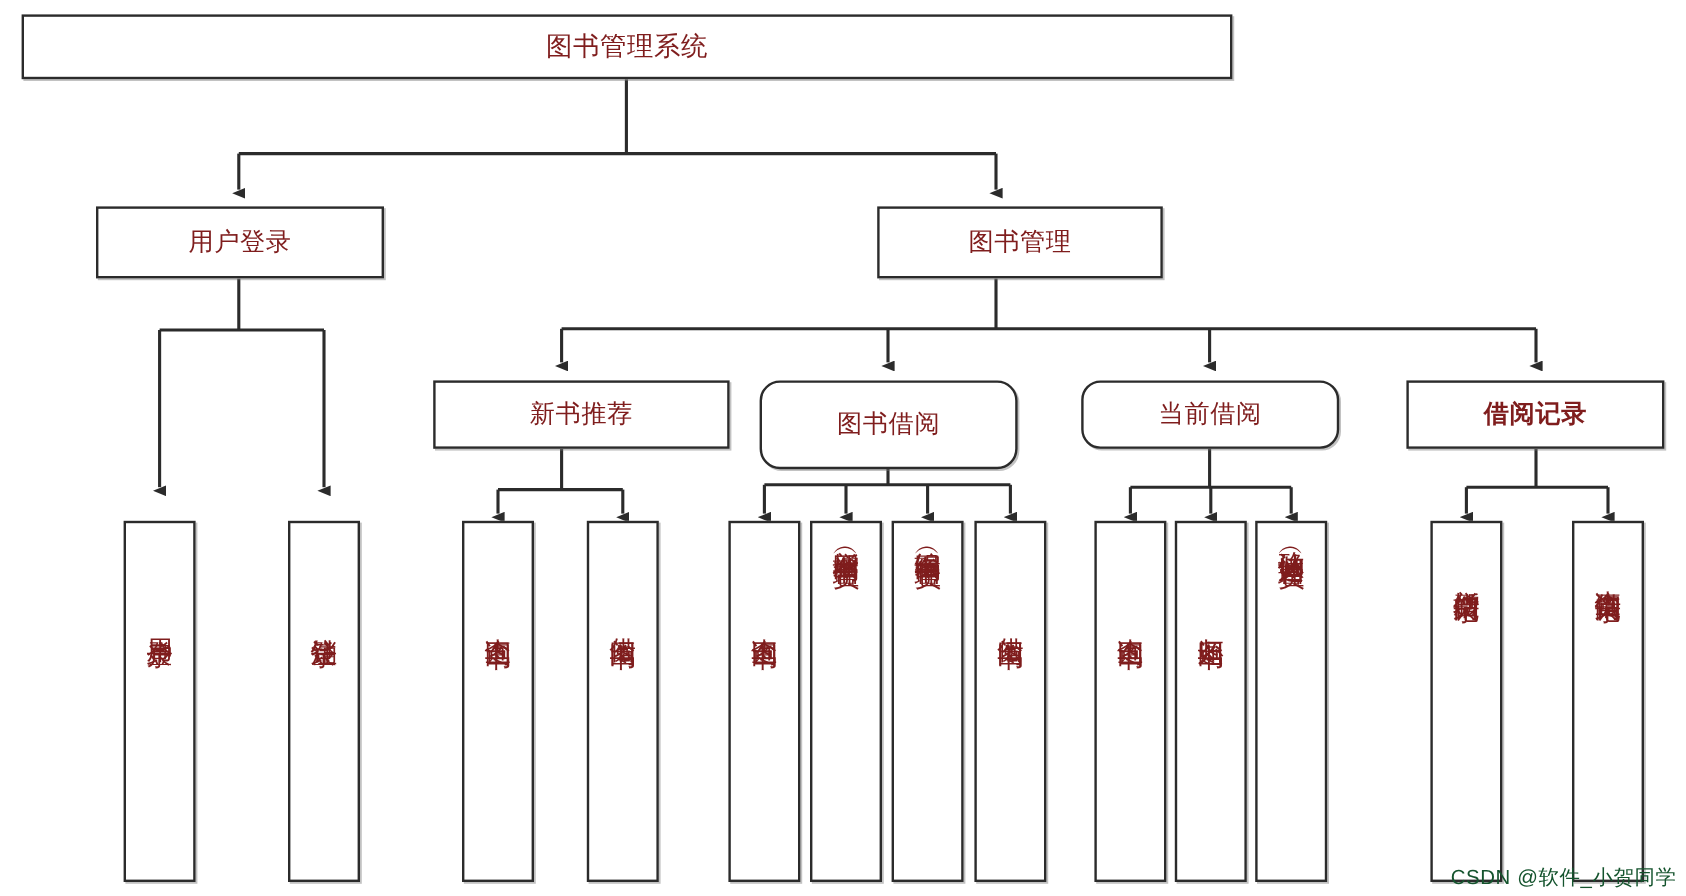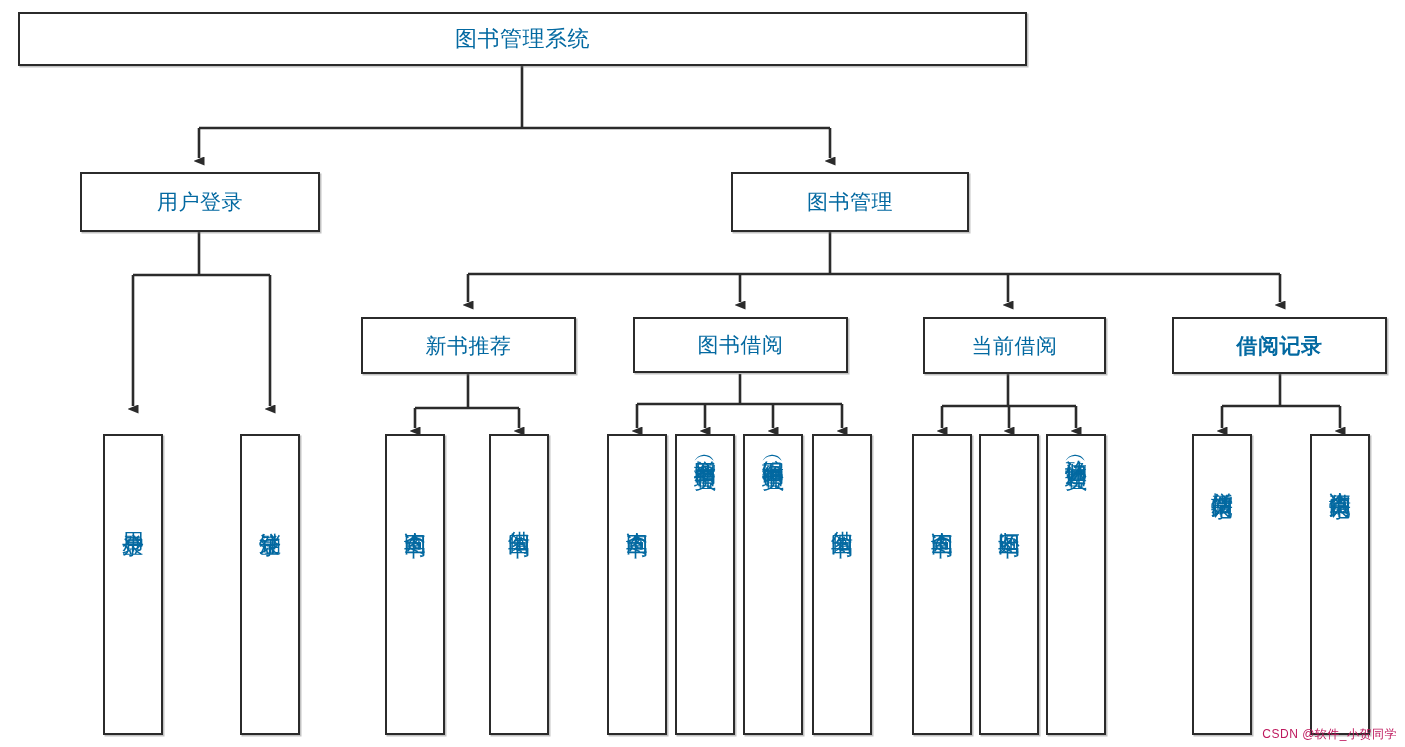--- a/index.html
+++ b/index.html
@@ -30,21 +30,21 @@
     position: absolute;
     box-sizing: border-box;
     background: #ffffff;
     border: 2px solid #2b2b2b;
     display: flex;
     align-items: center;
     justify-content: center;
     box-shadow: 1.5px 1.5px 0 rgba(120,120,120,0.45);
   }
   .node-label {
-    color: #0369a1;
+    color: #7f1d1d;
     font-size: 21px;
     line-height: 1.12;
     letter-spacing: 0.5px;
     white-space: nowrap;
     text-align: center;
   }
   .node.horizontal .node-label {
     font-size: 21px;
   }
   .node.root .node-label {
@@ -61,22 +61,22 @@
     font-size: 22px;
     line-height: 1.0;
     letter-spacing: 1.5px;
     white-space: nowrap;
     text-align: start;
   }
   .watermark {
     position: absolute;
     right: 8px;
     bottom: 4px;
-    color: #be185d;
-    font-size: 12px;
+    color: #14532d;
+    font-size: 17px;
     letter-spacing: 0.5px;
     white-space: nowrap;
     user-select: none;
   }
 </style>
 </head>
 <body>
 
 <div id="diagram-root">
 
@@ -135,29 +135,29 @@
   </div>
 
   <div class="node horizontal" style="left:80px; top:172px; width:240px; height:60px;">
     <span class="node-label">用户登录</span>
   </div>
 
   <div class="node horizontal" style="left:711px; top:172px; width:238px; height:60px;margin-left:20px;">
     <span class="node-label">图书管理</span>
   </div>
 
-  <div class="node horizontal" style="left:361px; top:317px; width:215px; height:57px;">
+  <div class="node horizontal" style="left:361px; top:317px; width:247px; height:57px;">
     <span class="node-label">新书推荐</span>
   </div>
 
-  <div class="node horizontal" style="left:633px; top:317px; width:215px; height:56px;">
+  <div class="node horizontal" style="left:633px; top:317px; width:215px; height:74px;border-radius:17px;">
     <span class="node-label">图书借阅</span>
   </div>
 
-  <div class="node horizontal" style="left:923px; top:317px; width:183px; height:57px;">
+  <div class="node horizontal" style="left:901px; top:317px; width:215px; height:57px;border-radius:16px;">
     <span class="node-label">当前借阅</span>
   </div>
 
   <div class="node horizontal" style="left:1172px; top:317px; width:215px; height:57px;font-weight:bold;">
     <span class="node-label">借阅记录</span>
   </div>
 
   <div class="node vertical" style="left:103px; top:434px; width:60px; height:301px; padding-top:78px;">
     <span class="node-label">用户登录</span>
   </div>

